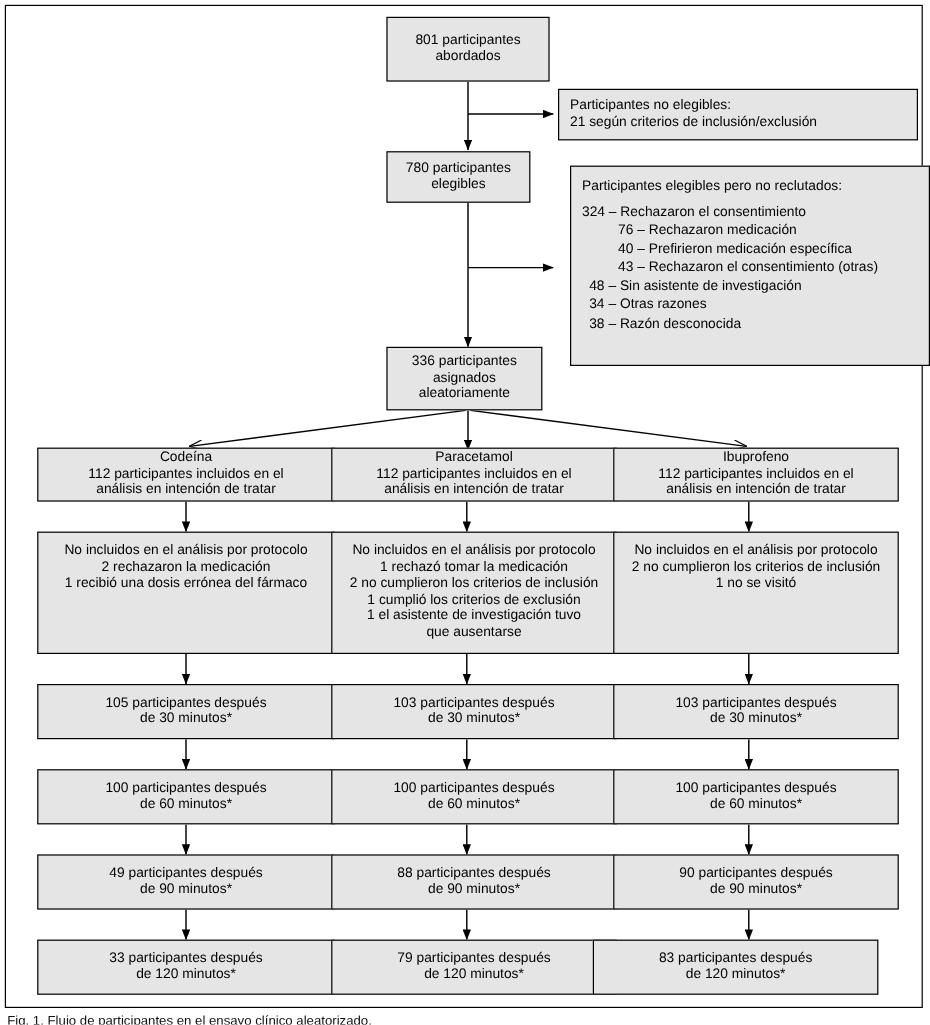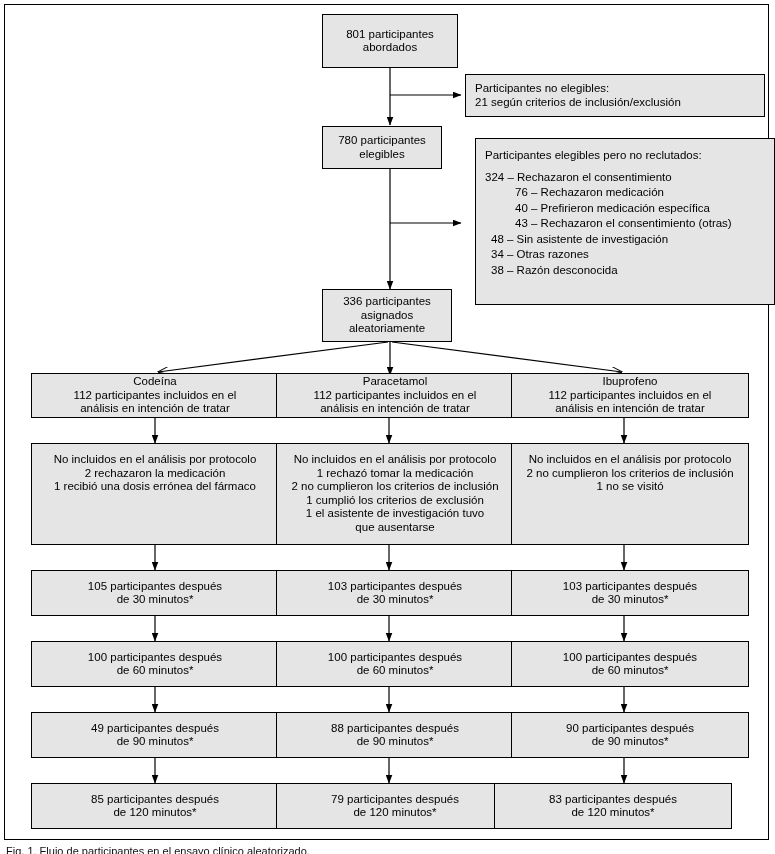--- a/index.html
+++ b/index.html
@@ -169,21 +169,21 @@
   </div>
   <div class="box" style="left:31px; top:641px; width:248px; height:46px;">
     <span class="ln">100 participantes después</span>
     <span class="ln">de 60 minutos*</span>
   </div>
   <div class="box" style="left:31px; top:712px; width:248px; height:46px;">
     <span class="ln">49 participantes después</span>
     <span class="ln">de 90 minutos*</span>
   </div>
   <div class="box" style="left:31px; top:783px; width:248px; height:46px;">
-    <span class="ln">85 participantes después</span>
+    <span class="ln">33 participantes después</span>
     <span class="ln">de 120 minutos*</span>
   </div>
 
   <div class="box" style="left:276px; top:373px; width:238px; height:45px;">
     <span class="ln">Paracetamol</span>
     <span class="ln">112 participantes incluidos en el</span>
     <span class="ln">análisis en intención de tratar</span>
   </div>
   <div class="box" style="left:276px; top:443px; width:238px; height:102px; justify-content:flex-start; padding-top:9px;">
     <span class="ln">No incluidos en el análisis por protocolo</span>

